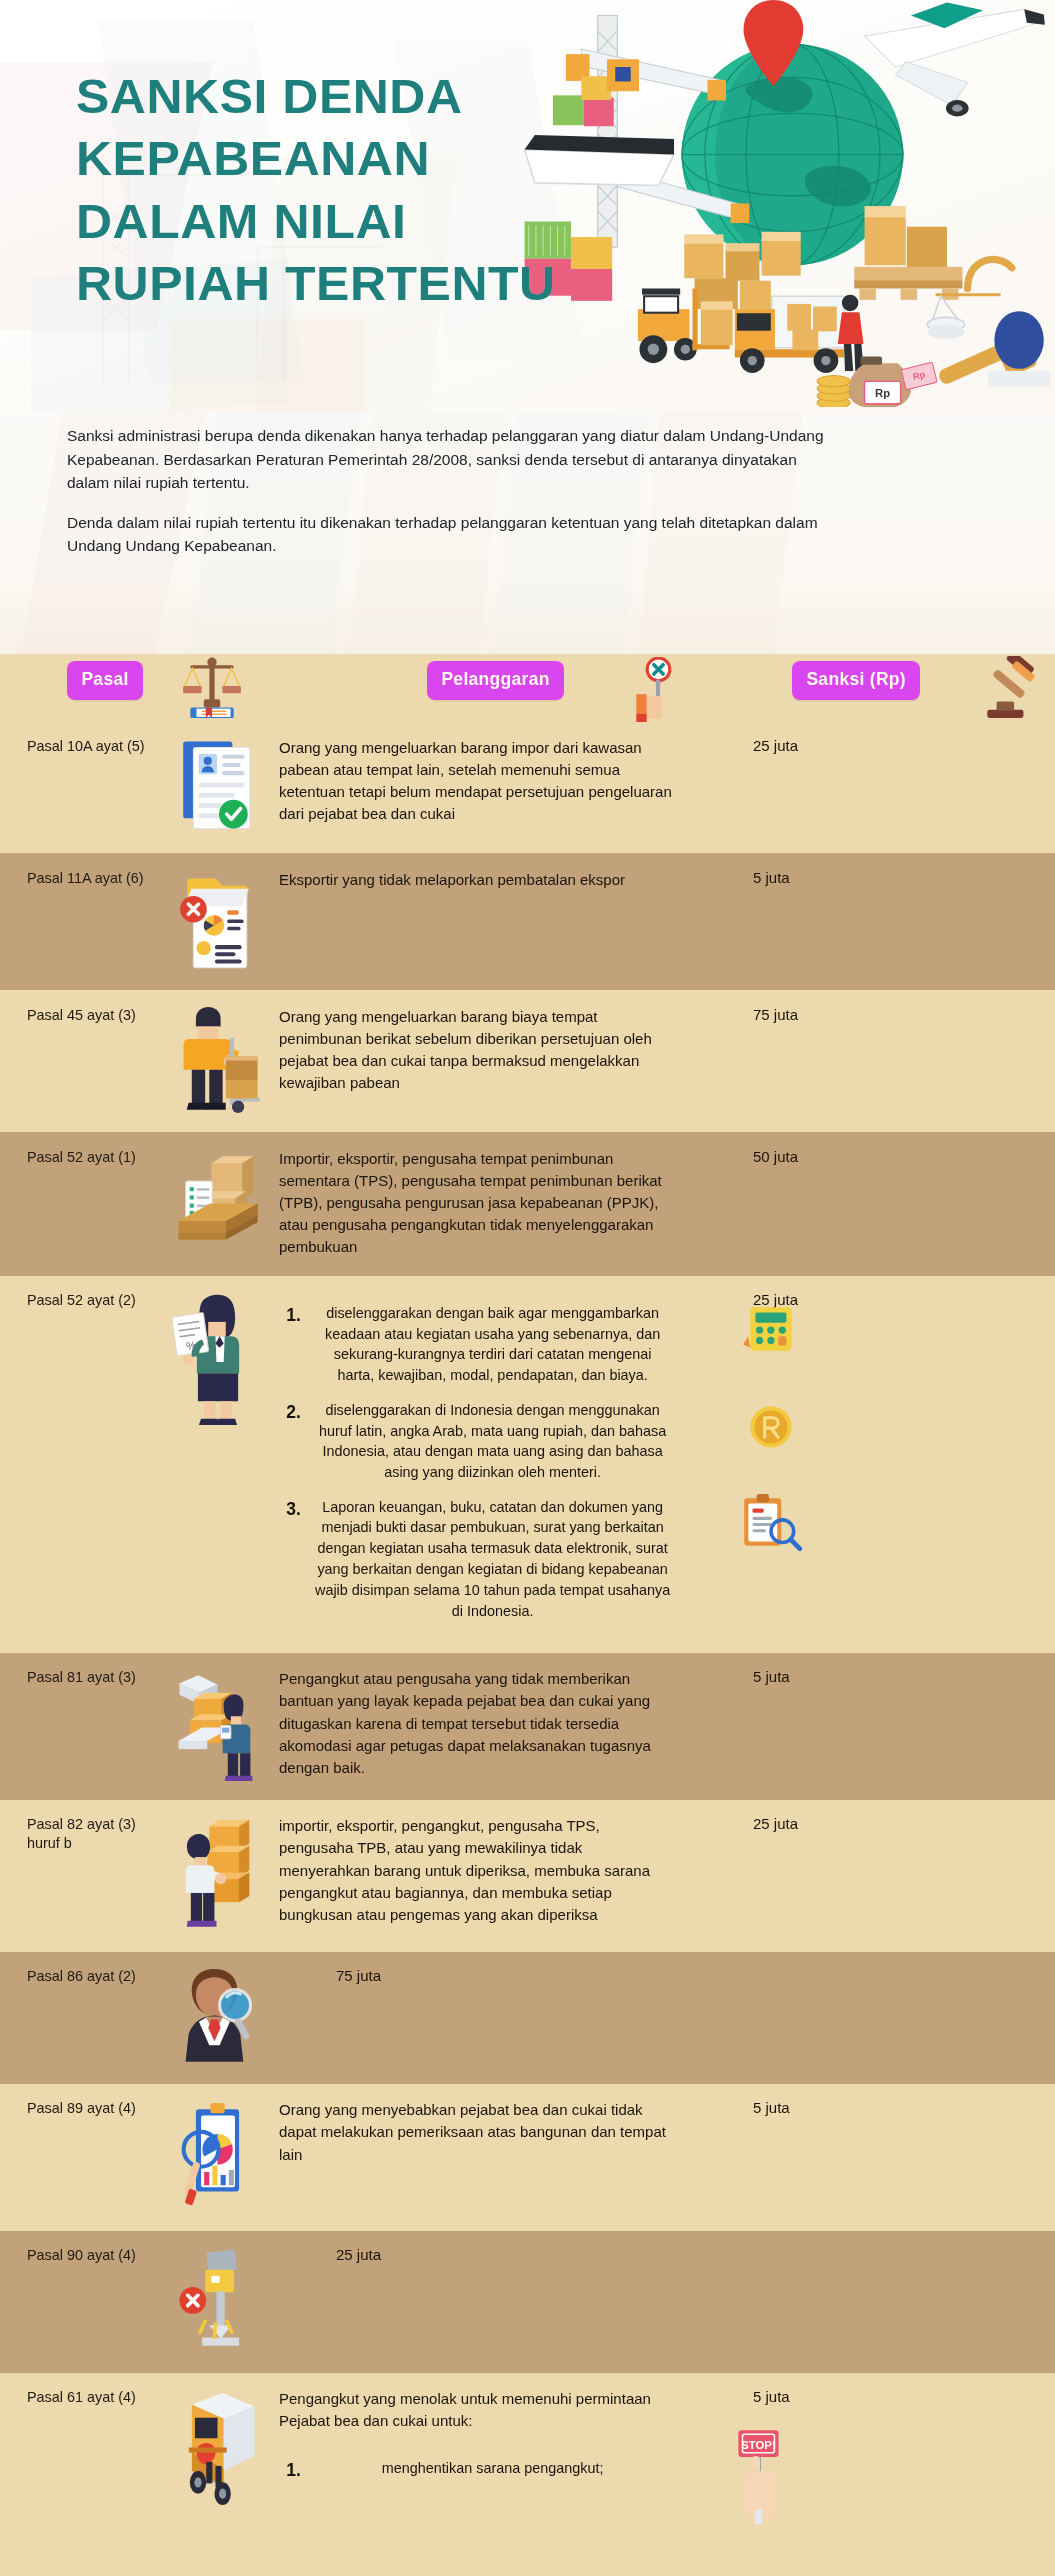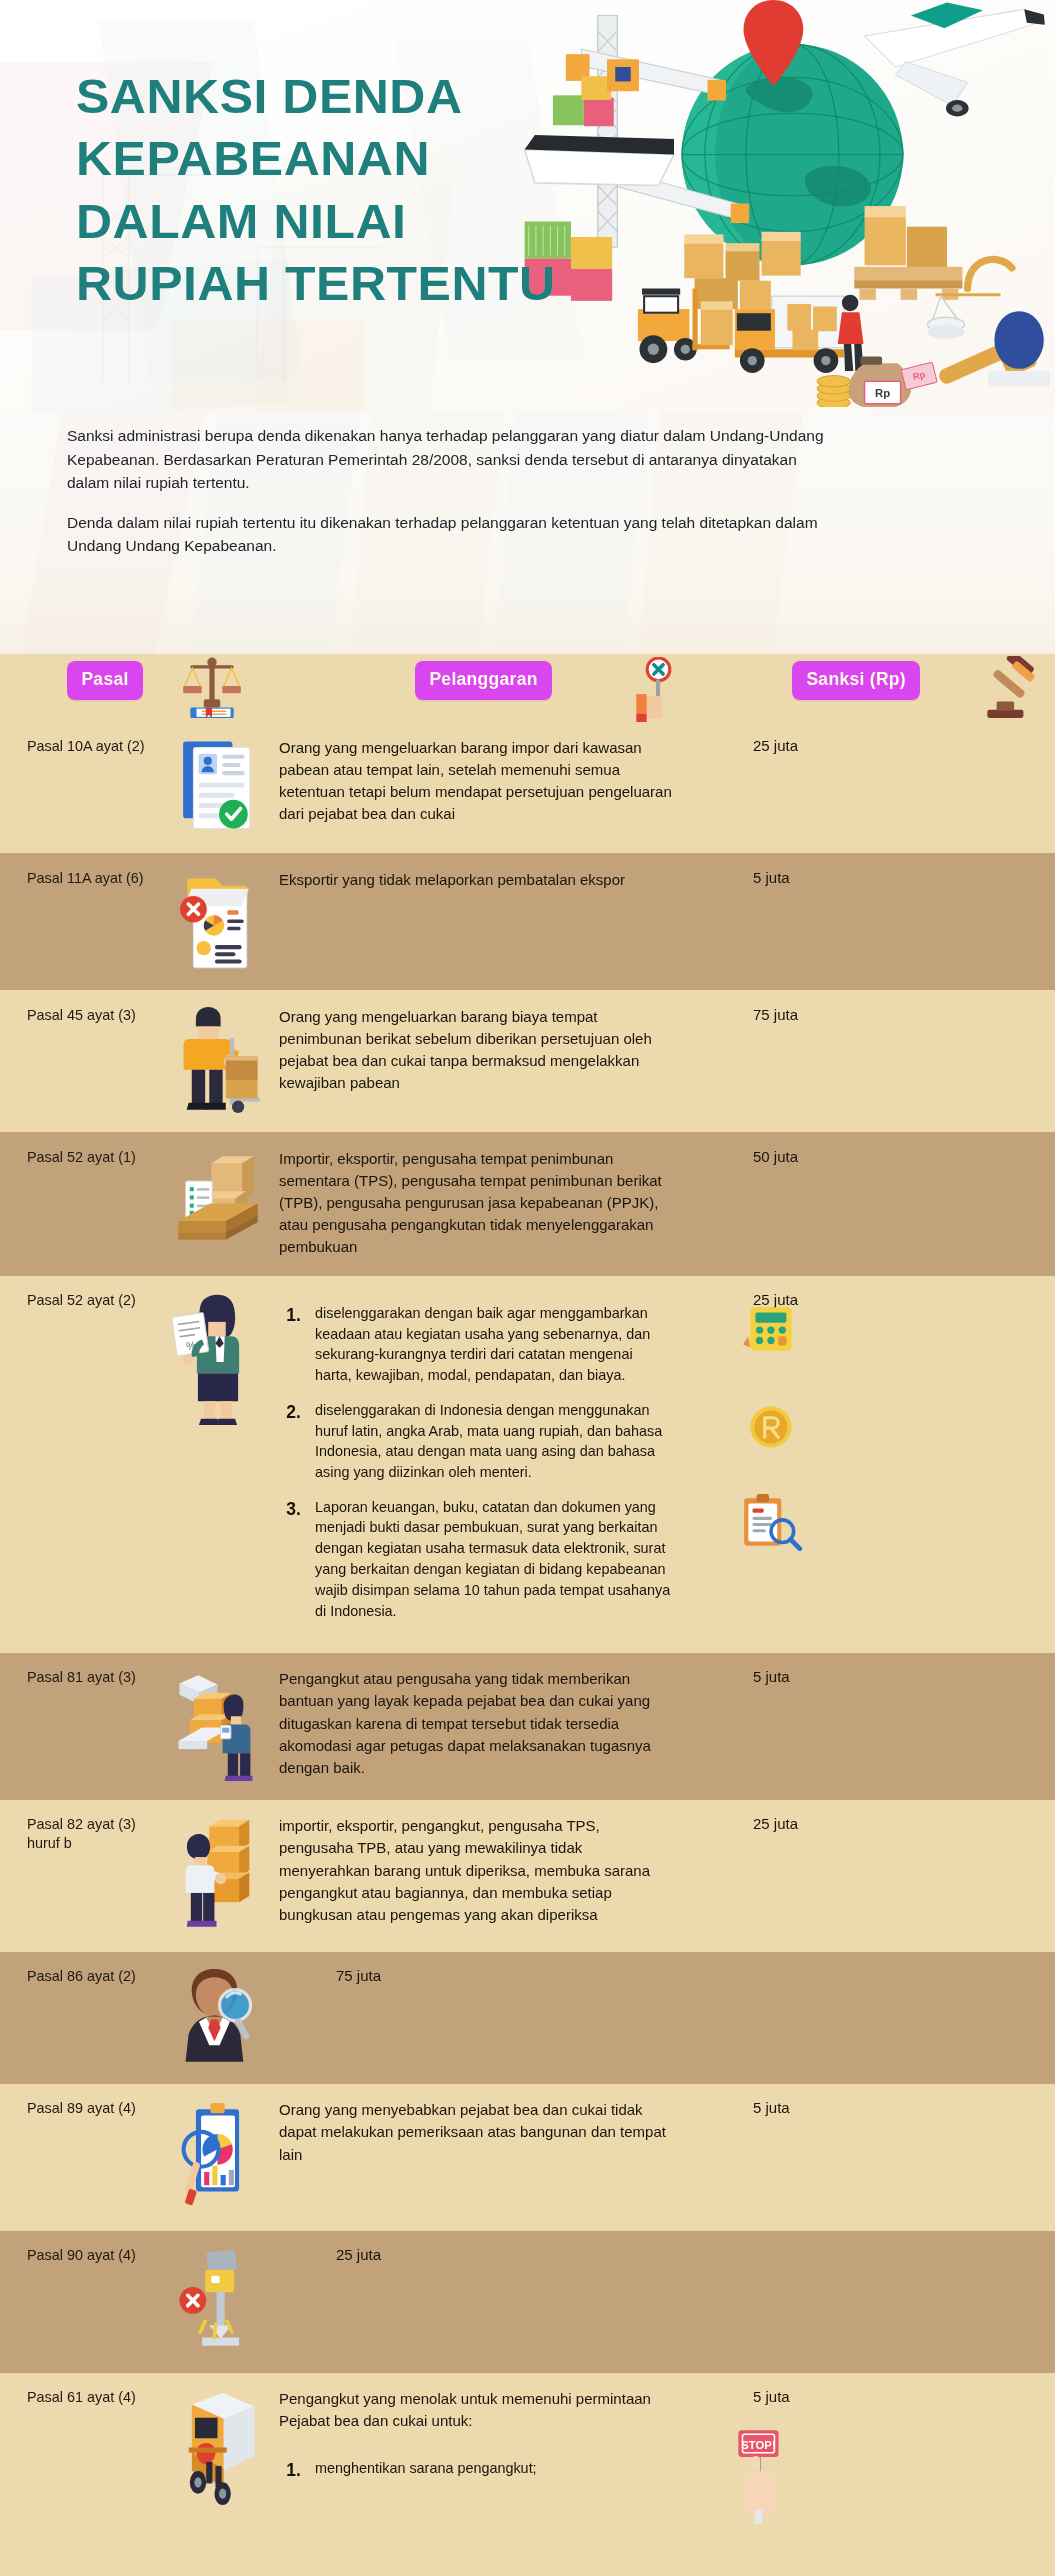--- a/index.html
+++ b/index.html
@@ -87,21 +87,21 @@
     color: #FFF8EC;
     font-weight: 900;
     font-size: 17.5px;
     letter-spacing: 0.3px;
     padding: 8.2px 14.4px 9.3px 14.4px;
     border-radius: 8px;
     box-shadow: 0 1.5px 0 rgba(0,0,0,.08);
     white-space: nowrap;
   }
   .pill-pasal { left: 67px; }
-  .pill-pelanggaran { left: 415px; }
+  .pill-pelanggaran { left: 427px; }
   .pill-sanksi { left: 792px; }
   .head-icon { position: absolute; top: 1px; }
   .hi-scale { left: 181px; }
   .hi-sign  { left: 630px; top: 3.1px; }
   .hi-gavel { left: 979px; top: 2.1px; }
 
   
   .row {
     display: flex;
     align-items: flex-start;
@@ -143,21 +143,21 @@
 
   .sublist { margin-top: 11.3px; }
   .subitem { display: flex; margin-bottom: 13.4px; position: relative; }
   .subnum {
     flex: 0 0 36px;
     font-weight: 900;
     font-size: 17.5px;
     color: #171109;
     padding-left: 7.2px;
   }
-  .subtext { flex: 1 1 auto; font-size: 14.4px; line-height: 1.45; padding-right: 5.2px; }
+  .subtext { flex: 1 1 auto; font-size: 14.4px; line-height: 1.45; padding-right: 5.2px; text-align: center; }
 
   
   .sub-side-icon { position: absolute; right: -129px; top: -3.1px; }
   .sub-side-icon.s2 { right:-129px; top: -1px; }
 </style>
 </head>
 <body>
 
 <div class="hero">
   <div class="hero-bg-shapes">
@@ -379,21 +379,21 @@
   <svg class="head-icon hi-gavel" width="62" height="65" viewBox="0 0 120 126">
     <rect x="52" y="4" width="56" height="22" rx="6" fill="#7A3B2E" transform="rotate(40 80 15)"></rect>
     <rect x="62" y="22" width="48" height="16" rx="5" fill="#F0A04A" transform="rotate(40 86 30)"></rect>
     <rect x="22" y="46" width="72" height="16" rx="7" fill="#C08A5A" transform="rotate(40 58 54)"></rect>
     <rect x="16" y="104" width="70" height="16" rx="4" fill="#7A3B2E"></rect>
     <rect x="34" y="88" width="34" height="18" rx="3" fill="#8C5A3C"></rect>
   </svg>
 </div>
 
 <div class="row light">
-  <div class="c-pasal">Pasal 10A ayat (2)</div>
+  <div class="c-pasal">Pasal 10A ayat (5)</div>
   <div class="c-icon">
     <svg width="82" height="98" viewBox="0 0 160 190">
       <rect x="14" y="6" width="96" height="150" rx="5" fill="#2F6FD0"></rect>
       <rect x="34" y="18" width="110" height="158" rx="5" fill="#ffffff" stroke="#dfe3e8" stroke-width="2"></rect>
       <rect x="44" y="30" width="36" height="40" rx="4" fill="#BBD5F2"></rect>
       <circle cx="62" cy="44" r="8" fill="#2F6FD0"></circle>
         <path d="M50 66 a12 12 0 0 1 24 0z" fill="#2F6FD0"></path>
       <g fill="#C8D4E0">
           <rect x="90" y="32" width="44" height="8" rx="4"></rect>
           <rect x="90" y="48" width="36" height="8" rx="4"></rect>

